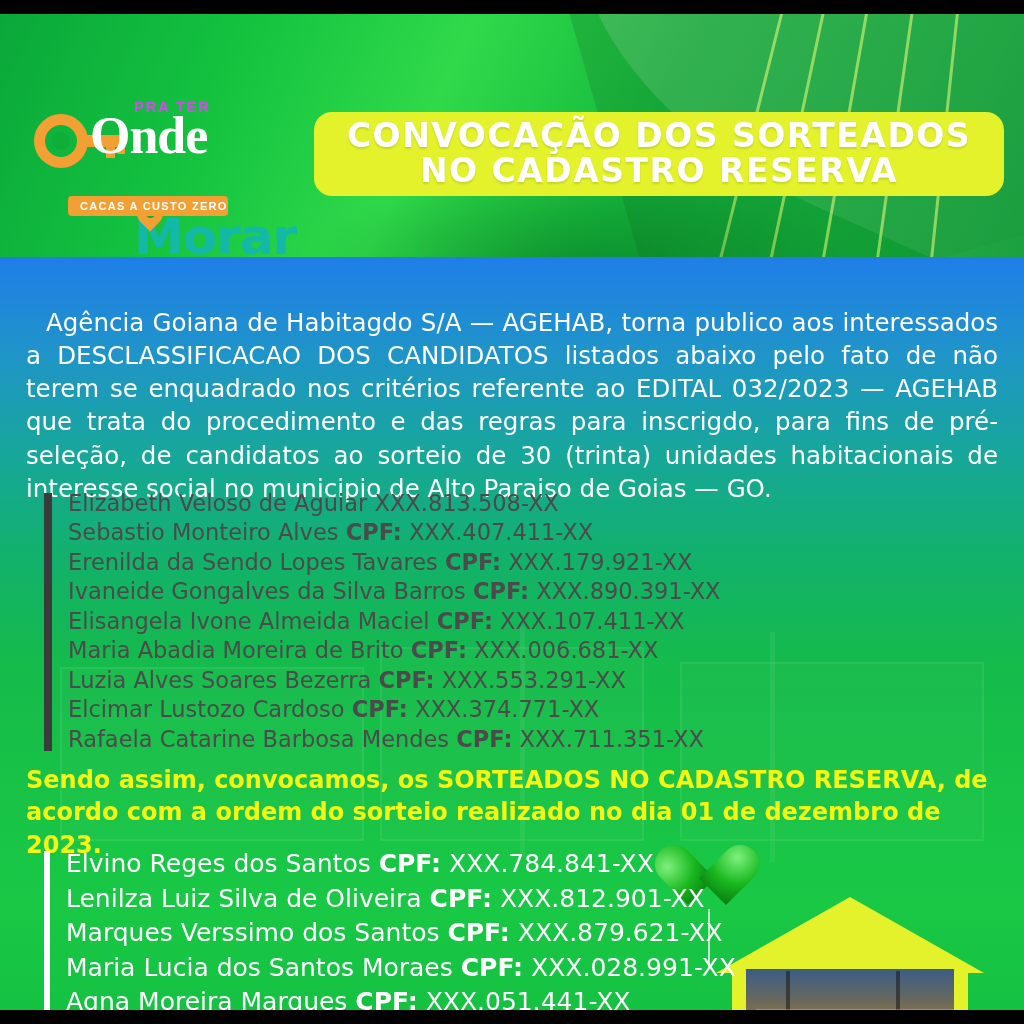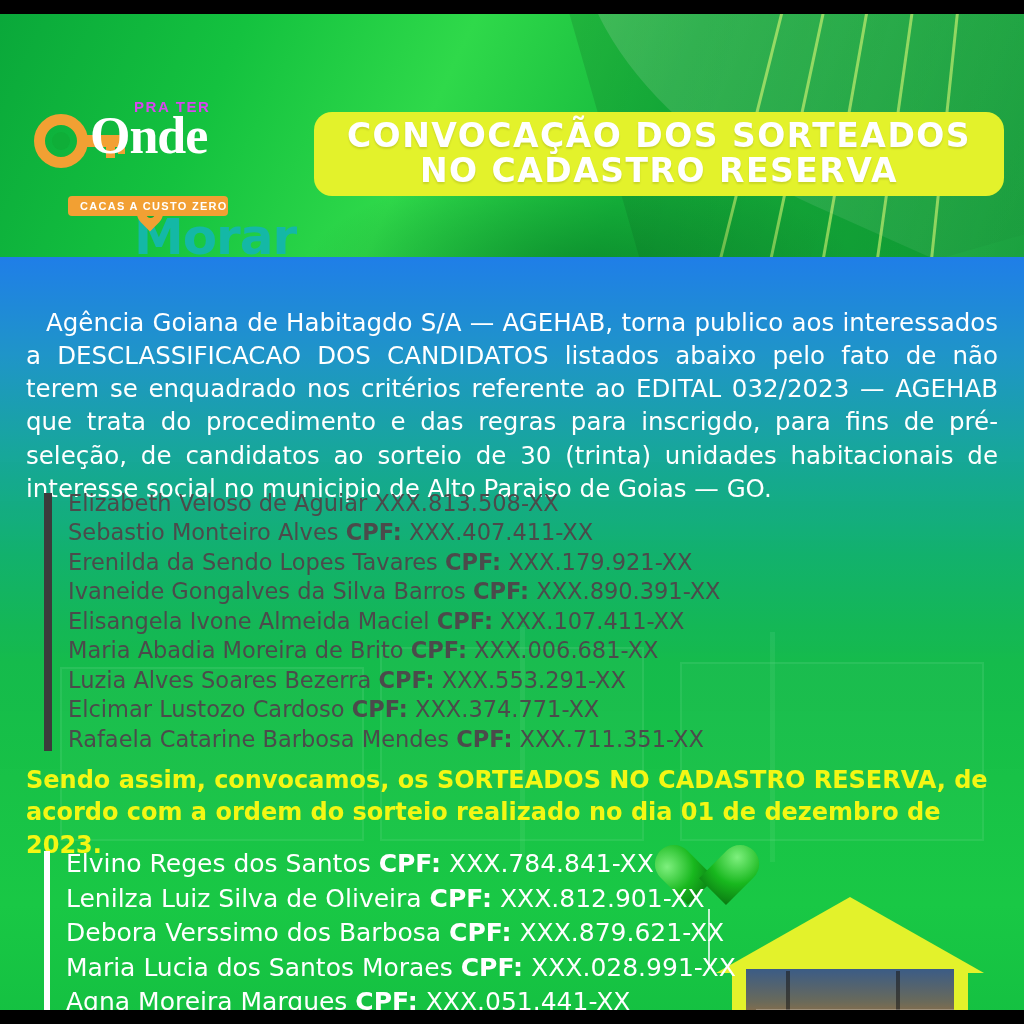--- a/index.html
+++ b/index.html
@@ -519,21 +519,21 @@
           <span>Elvino Reges dos Santos</span>
           <b>CPF:</b>
           <span>XXX.784.841-XX</span>
         </li>
         <li>
           <span>Lenilza Luiz Silva de Oliveira</span>
           <b>CPF:</b>
           <span>XXX.812.901-XX</span>
         </li>
         <li>
-          <span>Debora Verssimo dos Barbosa</span>
+          <span>Marques Verssimo dos Santos</span>
           <b>CPF:</b>
           <span>XXX.879.621-XX</span>
         </li>
         <li>
           <span>Maria Lucia dos Santos Moraes</span>
           <b>CPF:</b>
           <span>XXX.028.991-XX</span>
         </li>
         <li>
           <span>Agna Moreira Marques</span>

